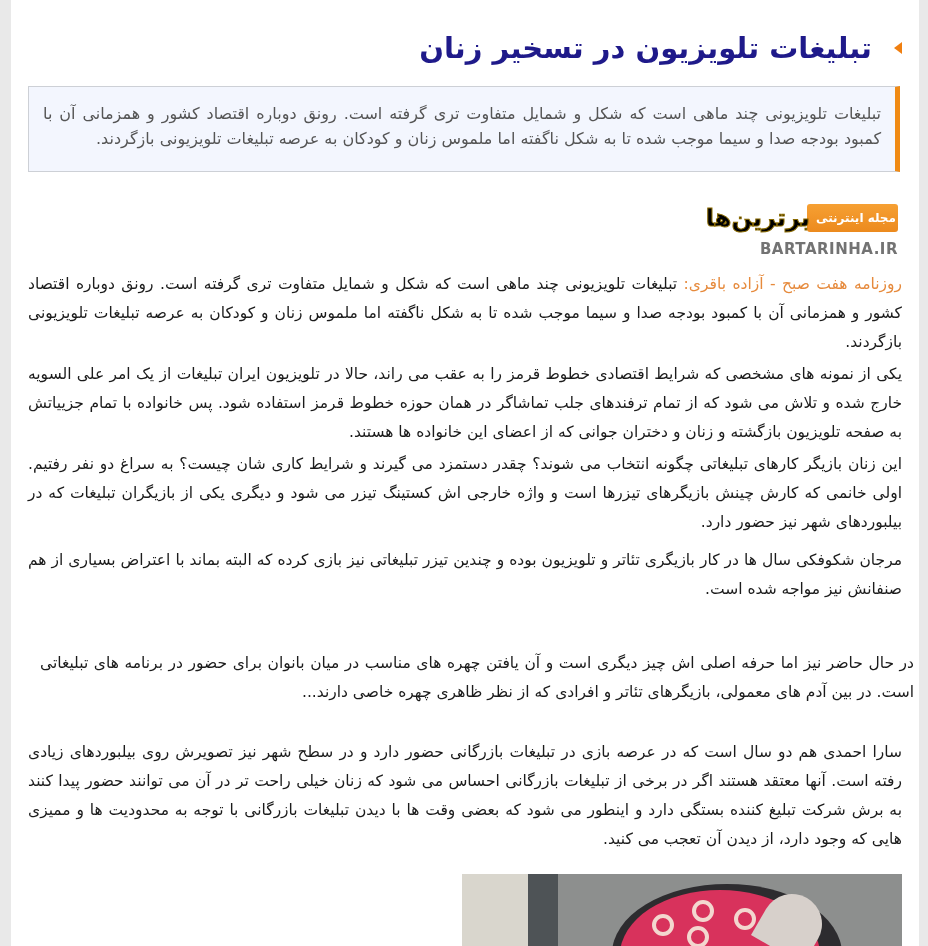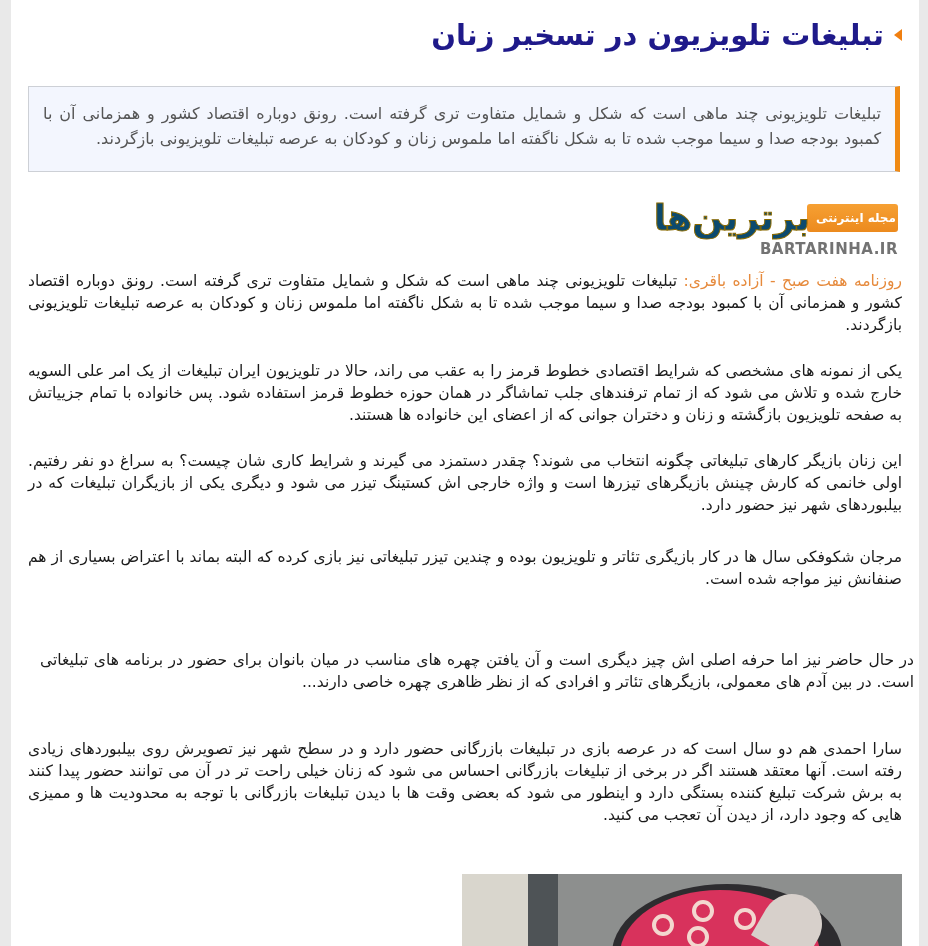--- a/index.html
+++ b/index.html
@@ -29,24 +29,24 @@
   .content {
     position: absolute;
     left: 28px;
     top: 0;
     width: 874px;
     direction: rtl;
   }
   .title-row {
     position: absolute;
     right: 0;
-    top: 18px;
+    top: 31px;
     display: flex;
     align-items: center;
-    gap: 8px;
+    gap: 20px;
     direction: rtl;
   }
   .title-bullet {
     width: 0; height: 0;
     border-top: 6px solid transparent;
     border-bottom: 6px solid transparent;
     border-right: 8px solid #f07f10;
     margin-left: 2px;
   }
   .title {
@@ -89,22 +89,22 @@
     font-size: 12px;
     font-weight: bold;
     line-height: 28px;
     text-align: center;
     padding-left: 7px;
   }
   .logo-script {
     position: absolute;
     right: 88px; top: 0;
     width: 92px; height: 40px;
-    color: #0c4a6e;
-    font-size: 36px;
+    color: #000000;
+    font-size: 24px;
     font-weight: bold;
     line-height: 40px;
     text-align: center;
     -webkit-text-stroke: 1px #8a6a00;
     letter-spacing: -2px;
   }
   .logo-domain {
     position: absolute;
     right: 0; top: 42px;
     width: 170px;
@@ -113,21 +113,21 @@
     color: #737373;
     font-size: 15px;
     font-weight: bold;
     letter-spacing: 0.5px;
   }
   .body-text {
     position: absolute;
     left: 0;
     width: 874px;
     font-size: 15.5px;
-    line-height: 22px;
+    line-height: 29px;
     color: #1b1b1b;
     text-align: justify;
     text-align-last: right;
   }
   .source {
     color: #e68a3c;
   }
   .photo {
     position: absolute;
     left: 434px;

